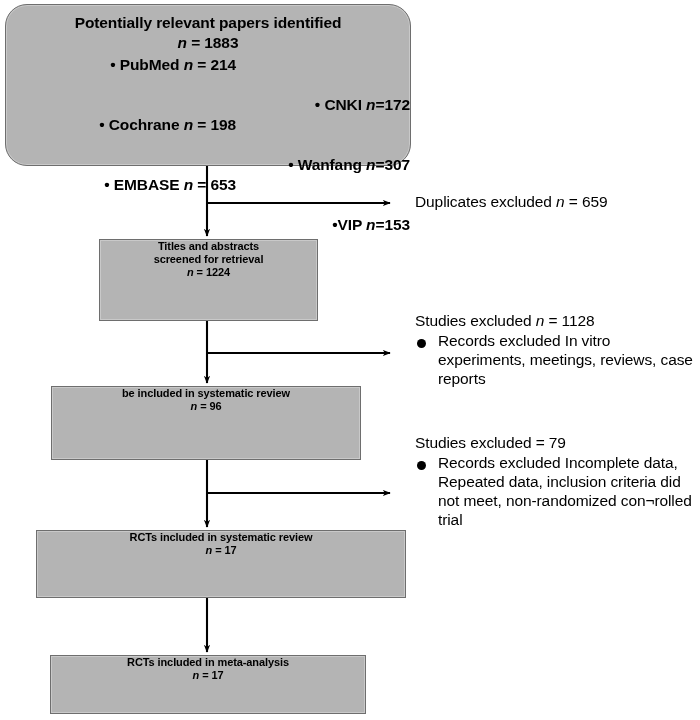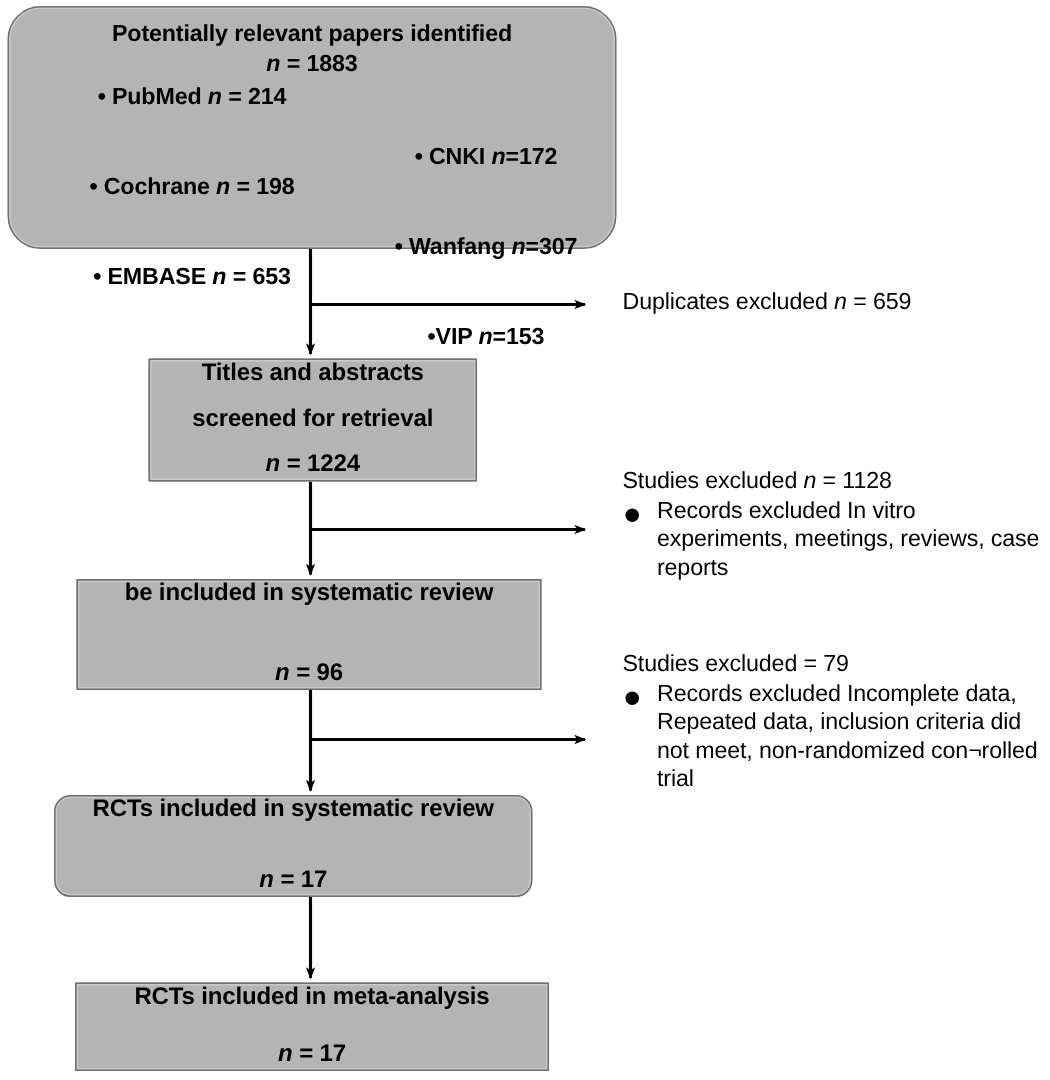--- a/index.html
+++ b/index.html
@@ -28,24 +28,24 @@
   
   .flow-box {
     position: absolute;
     box-sizing: border-box;
     background: #b4b4b4;
     border: 1px solid #6e6e6e;
     box-shadow: inset 0 0 0 1px #c9c9c9;
     display: flex;
     flex-direction: column;
     align-items: center;
-    justify-content: space-between;
+    justify-content: flex-start;
     text-align: center;
     line-height: 1.18;
-    font-size: 16px;
+    font-size: 11px;
     font-weight: 700;
     letter-spacing: -0.1px;
     color: #000;
   }
   .flow-box .line { display: block; white-space: nowrap; }
 
   
   #box-sources {
     left: 5px; top: 4px; width: 406px; height: 162px;
     justify-content: flex-start;
@@ -54,36 +54,36 @@
     border-radius: 22px;
   }
   #box-sources .hdr { display:block; white-space: nowrap; }
   #box-sources .ntotal { display:block; margin-top: 2px; }
   .src-grid {
     width: 100%;
     margin-top: 3px;
     display: grid;
     grid-template-columns: 216px 1fr;
     row-gap: 2px;
-    text-align: center;
+    text-align: right;
     padding-left: 14px;
     box-sizing: border-box;
   }
   .src-grid .cell { white-space: nowrap; font-size: 15.5px; }
   .src-grid .cell.right { padding-left: 2px; margin-top: 40px; }
   .src-last {
     display: block;
     margin-top: 16px;
     margin-left: -24px;
     white-space: nowrap;
   }
 
   #box-screened { left: 99px;  top: 239px; width: 219px; height: 82px; }
   #box-appropriate { left: 51px;  top: 386px; width: 310px; height: 74px; }
-  #box-rct-sr   { left: 36px;  top: 530px; width: 319px; height: 68px; border-radius: 11px; }
+  #box-rct-sr   { left: 36px;  top: 530px; width: 370px; height: 68px; }
   #box-rct-ma   { left: 50px;  top: 655px; width: 316px; height: 59px; }
 
   .ital { font-style: italic; }
 
   
   .side-label {
     position: absolute;
     font-size: 15.5px;
     font-weight: 400;
     line-height: 1.22;

